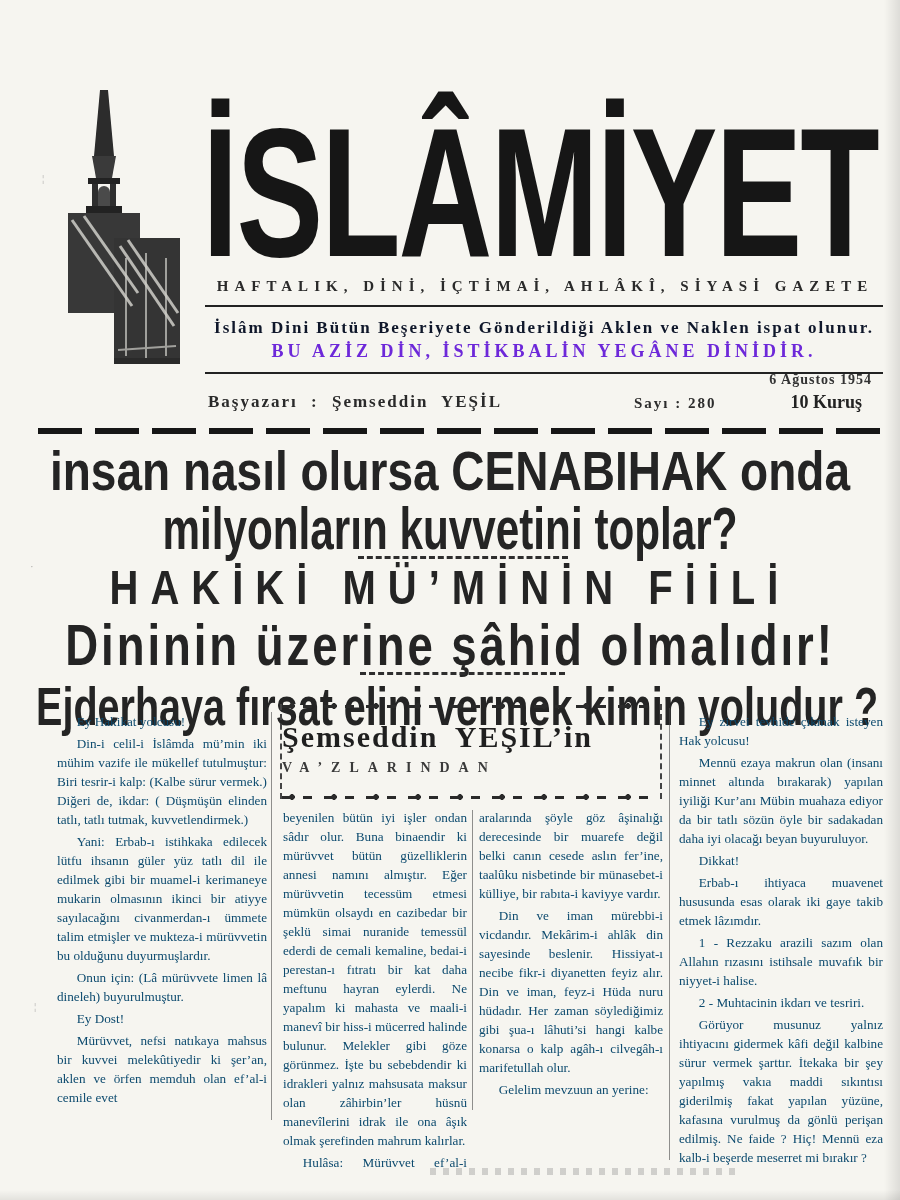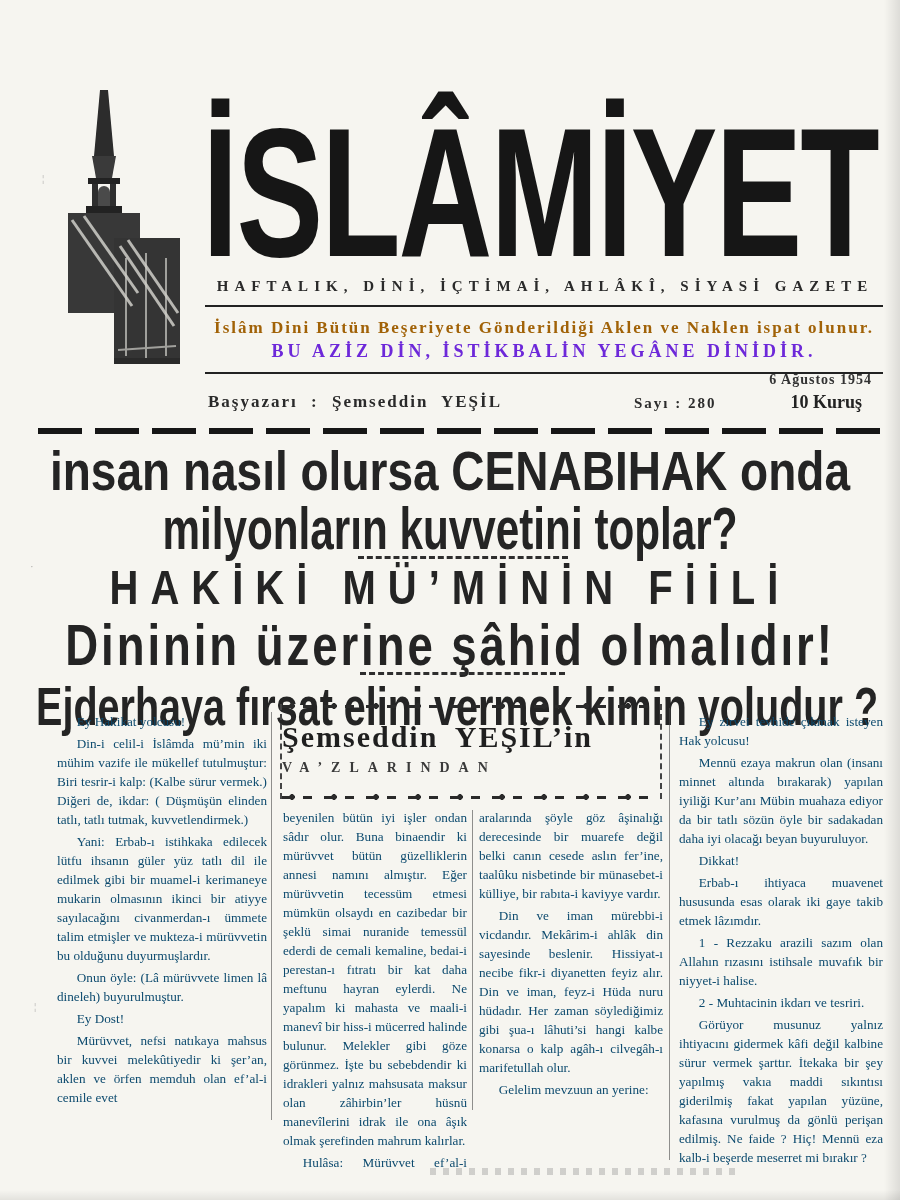--- a/index.html
+++ b/index.html
@@ -26,21 +26,21 @@
   }
   .mast-sub{
     position:absolute;left:210px;top:278px;width:670px;text-align:center;
     font-family:"Liberation Serif", serif;font-weight:bold;
     font-size:15px;letter-spacing:6px;color:#2a2a2a;white-space:nowrap;
   }
   .rule{position:absolute;background:#222;height:2px;}
   .rule1{left:205px;top:305px;width:678px;}
   .slogan1{
     position:absolute;left:205px;top:318px;width:678px;text-align:center;
-    font-weight:bold;font-size:17px;letter-spacing:2px;color:#a16207;white-space:nowrap;
+    font-weight:bold;font-size:17px;letter-spacing:2px;color:#0f172a;white-space:nowrap;
   }
   .slogan2{
     position:absolute;left:205px;top:341px;width:678px;text-align:center;
     font-weight:bold;font-size:18px;letter-spacing:4px;color:#6d28d9;white-space:nowrap;
   }
   .rule2{left:205px;top:372px;width:678px;height:2px;}
 
   .byline{position:absolute;left:208px;top:392px;font-weight:bold;font-size:17px;
     letter-spacing:2px;word-spacing:7px;color:#2a2a2a;}
   .issue-no{position:absolute;left:634px;top:395px;font-weight:bold;font-size:15px;
@@ -175,21 +175,21 @@
 </div>
 
 <div class="vrule vr1"></div>
 <div class="vrule vr2"></div>
 <div class="vrule vr3"></div>
 
 <div class="col col1">
   <p>Ey Hakikat yolcusu!</p>
   <p>Din-i celil-i İslâmda mü’min iki mühim vazife ile mükellef tutulmuştur: Biri tesrir-i kalp: (Kalbe sürur vermek.) Diğeri de, ikdar: ( Düşmüşün elinden tatlı, tatlı tutmak, kuvvetlendirmek.)</p>
   <p>Yani: Erbab-ı istihkaka edilecek lütfu ihsanın güler yüz tatlı dil ile edilmek gibi bir muamel-i kerimaneye mukarin olmasının ikinci bir atiyye sayılacağını civanmerdan-ı ümmete talim etmişler ve mukteza-i mürüvvetin bu olduğunu duyurmuşlardır.</p>
-  <p>Onun öyle: (Lâ mürüvvete limen lâ dineleh) buyurulmuştur.</p>
+  <p>Onun için: (Lâ mürüvvete limen lâ dineleh) buyurulmuştur.</p>
   <p>Ey Dost!</p>
   <p>Mürüvvet, nefsi natıkaya mahsus bir kuvvei melekûtiyedir ki şer’an, aklen ve örfen memduh olan ef’al-i cemile evet</p>
 </div>
 
 <div class="col ccl">
   <p class="noindent">beyenilen bütün iyi işler ondan sâdır olur. Buna binaendir ki mürüvvet bütün güzelliklerin annesi namını almıştır. Eğer mürüvvetin tecessüm etmesi mümkün olsaydı en cazibedar bir şeklü simai nuranide temessül ederdi de cemali kemaline, bedai-i perestan-ı fıtratı bir kat daha meftunu hayran eylerdi. Ne yapalım ki mahasta ve maali-i manevî bir hiss-i mücerred halinde bulunur. Melekler gibi göze görünmez. İşte bu sebebdendir ki idrakleri yalnız mahsusata maksur olan zâhirbin’ler hüsnü manevîlerini idrak ile ona âşık olmak şerefinden mahrum kalırlar.</p>
   <p>Hulâsa: Mürüvvet ef’al-i cemilenin menşei ise Din de mürüvvetin öz annesidir. Bu cihetle</p>
 </div>
 
 <div class="col ccr">

